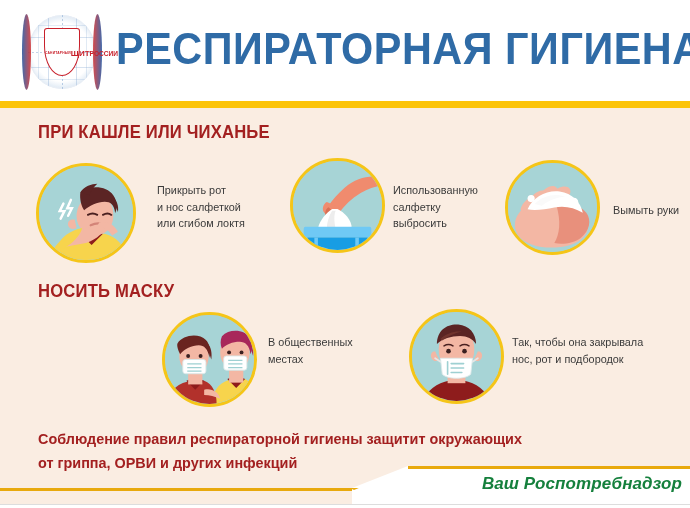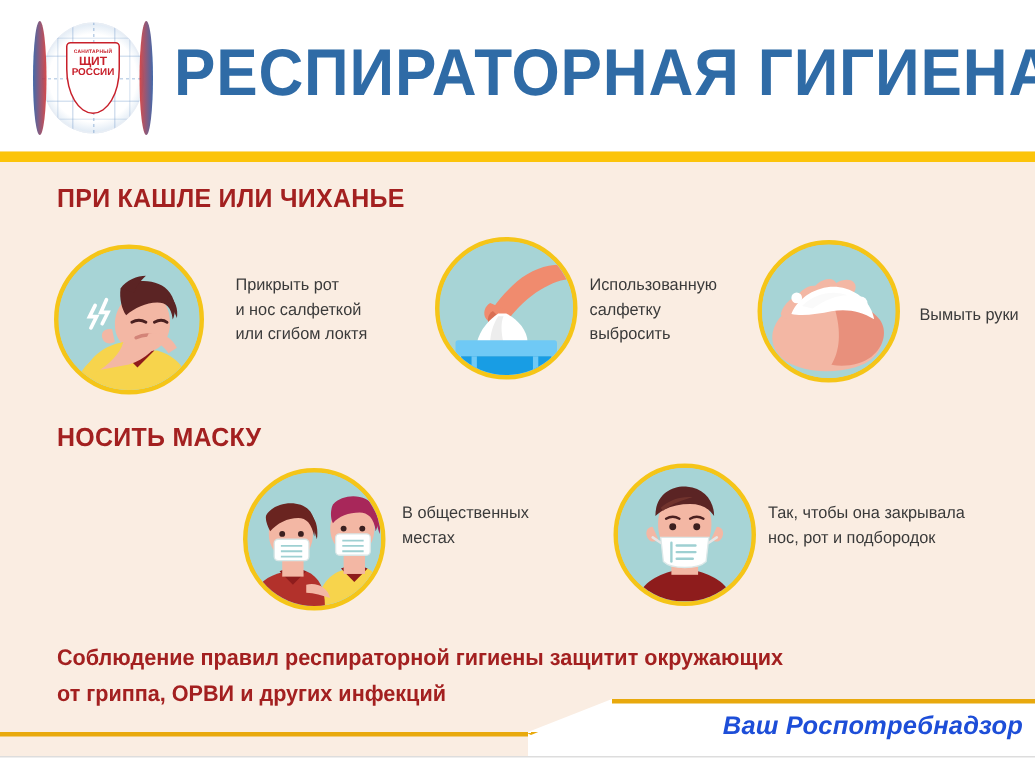--- a/index.html
+++ b/index.html
@@ -73,21 +73,21 @@
   .logo .ring-l { left: 2px;  background: linear-gradient(to right, #1f4f9c, #d32b2b); opacity: .85; }
   .logo .ring-r { right: 2px; background: linear-gradient(to left,  #1f4f9c, #d32b2b); opacity: .85; }
   .logo .shield {
     position: absolute;
     left: 24px; top: 16px;
     width: 36px; height: 48px;
     background: #ffffff;
     border: 1.6px solid #C8202B;
     border-radius: 3px 3px 18px 18px / 3px 3px 30px 30px;
     display: flex;
-    flex-direction: column;
+    flex-direction: row;
     align-items: center;
     justify-content: flex-start;
     padding-top: 4px;
     box-sizing: border-box;
   }
   .logo .shield .l1 { font-size: 3.3px; letter-spacing: .2px; color: #C8202B; font-weight: 700; line-height: 1; }
   .logo .shield .l2 { font-size: 8px; color: #C8202B; font-weight: 700; line-height: 1.15; }
   .logo .shield .l3 { font-size: 6.6px; color: #C8202B; font-weight: 700; line-height: 1.15; }
 
   .poster-title {
@@ -210,21 +210,21 @@
     width: 282px; height: 2.5px;
     background: #E8A90D;
   }
   .footer-text {
     position: absolute;
     right: 8px;
     top: 474px;
     font-size: 17px;
     font-weight: 700;
     font-style: italic;
-    color: #1d4ed8;
+    color: #15803d;
     letter-spacing: 0.1px;
     white-space: nowrap;
   }
   .bottom-edge {
     position: absolute;
     left: 0; bottom: 0;
     width: 690px; height: 3px;
     background: #ffffff;
     border-top: 1px solid #dddddd;
   }

